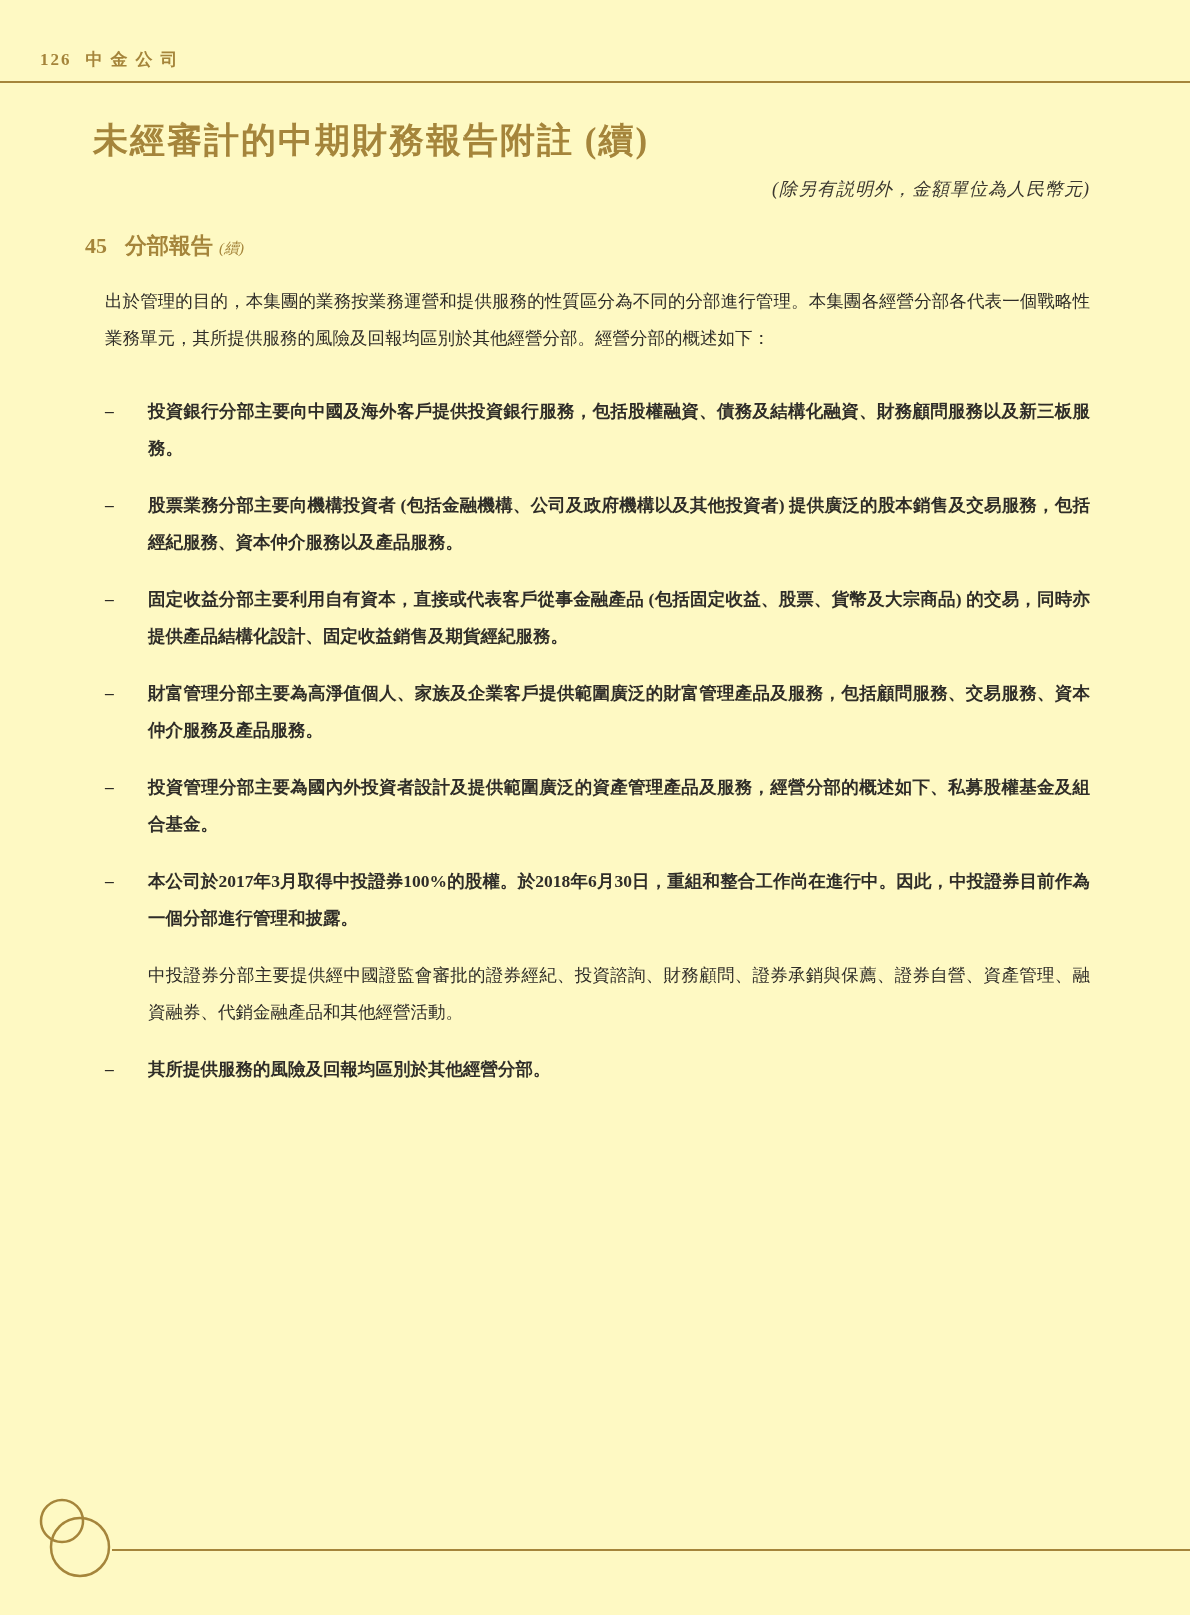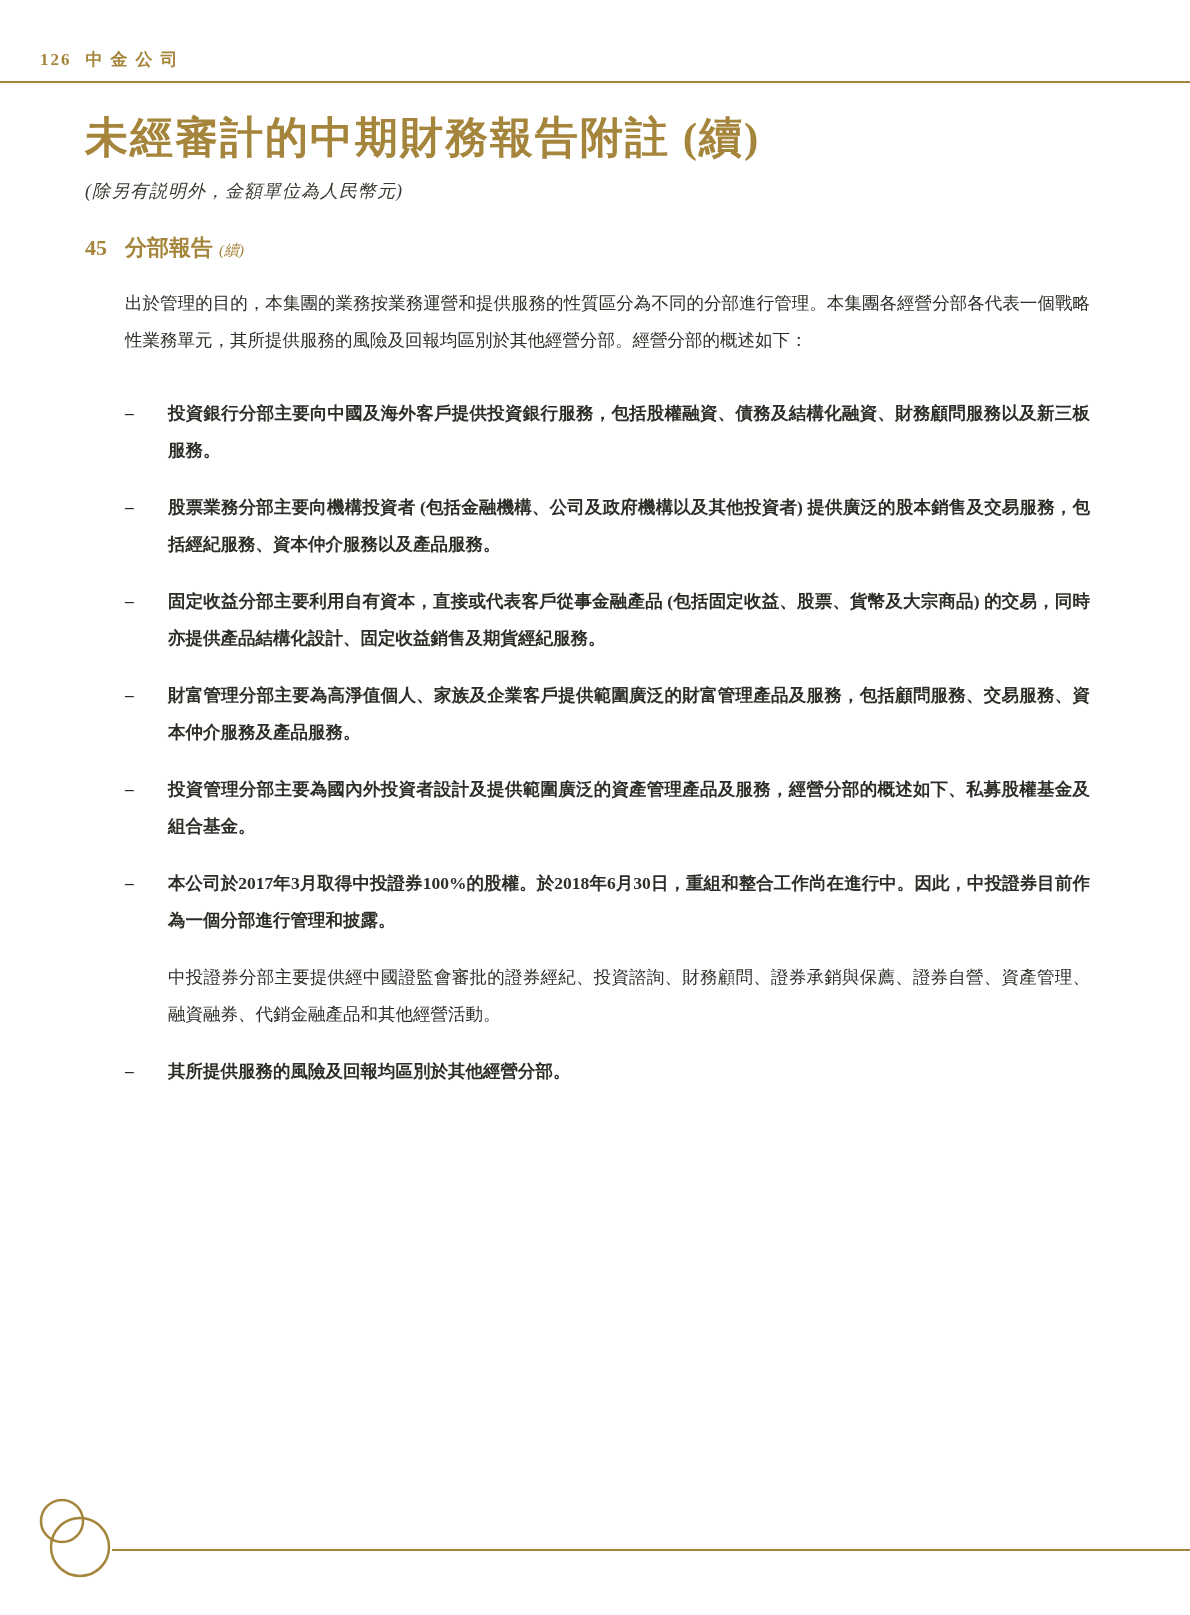--- a/index.html
+++ b/index.html
@@ -6,21 +6,21 @@
     margin: 0;
     padding: 0;
     background: #e8e4da;
     font-family: "Liberation Serif", "DejaVu Serif", serif;
   }
   .page {
     position: relative;
     width: 1190px;
     height: 1615px;
     margin: 0 auto;
-    background: #ffffff;
+    background: #fef9c3;
     color: #2f2d28;
     overflow: hidden;
   }
   
   .page-header {
     padding: 48px 30px 0 40px;
     color: #a5853b;
     font-size: 17px;
     font-weight: bold;
   }
@@ -34,49 +34,50 @@
   .header-rule {
     margin: 10px 0 0 0;
     height: 2px;
     background: #a5853b;
   }
   
   main {
     padding: 28px 100px 0 85px;
   }
   h1.doc-title {
-    margin: 0;
+    margin: 8px;
     color: #a5853b;
-    font-size: 43px;
+    font-size: 35px;
     font-weight: bold;
     letter-spacing: 2px;
     line-height: 1.25;
   }
   .subtitle {
     margin: 14px 0 0 0;
     font-style: italic;
     font-size: 18px;
     color: #3a372f;
     letter-spacing: 1px;
+    text-align: right;
   }
   .section-heading {
     margin: 30px 0 0 0;
     color: #a5853b;
     font-weight: bold;
     font-size: 22px;
   }
   .section-heading .sec-num { margin-right: 18px; margin-top: 7px; }
   .section-heading .sec-cont {
     font-size: 15px;
     font-style: italic;
     font-weight: normal;
     margin-left: 6px;
   }
   .content-indent {
-    margin-left: 40px;
+    margin-left: 20px;
     font-size: 17.5px;
     line-height: 37px;
   }
   .intro {
     margin: 22px 0 36px 0;
     text-align: justify;
   }
   .bullet {
     display: flex;
     margin: 0 0 20px 0;

